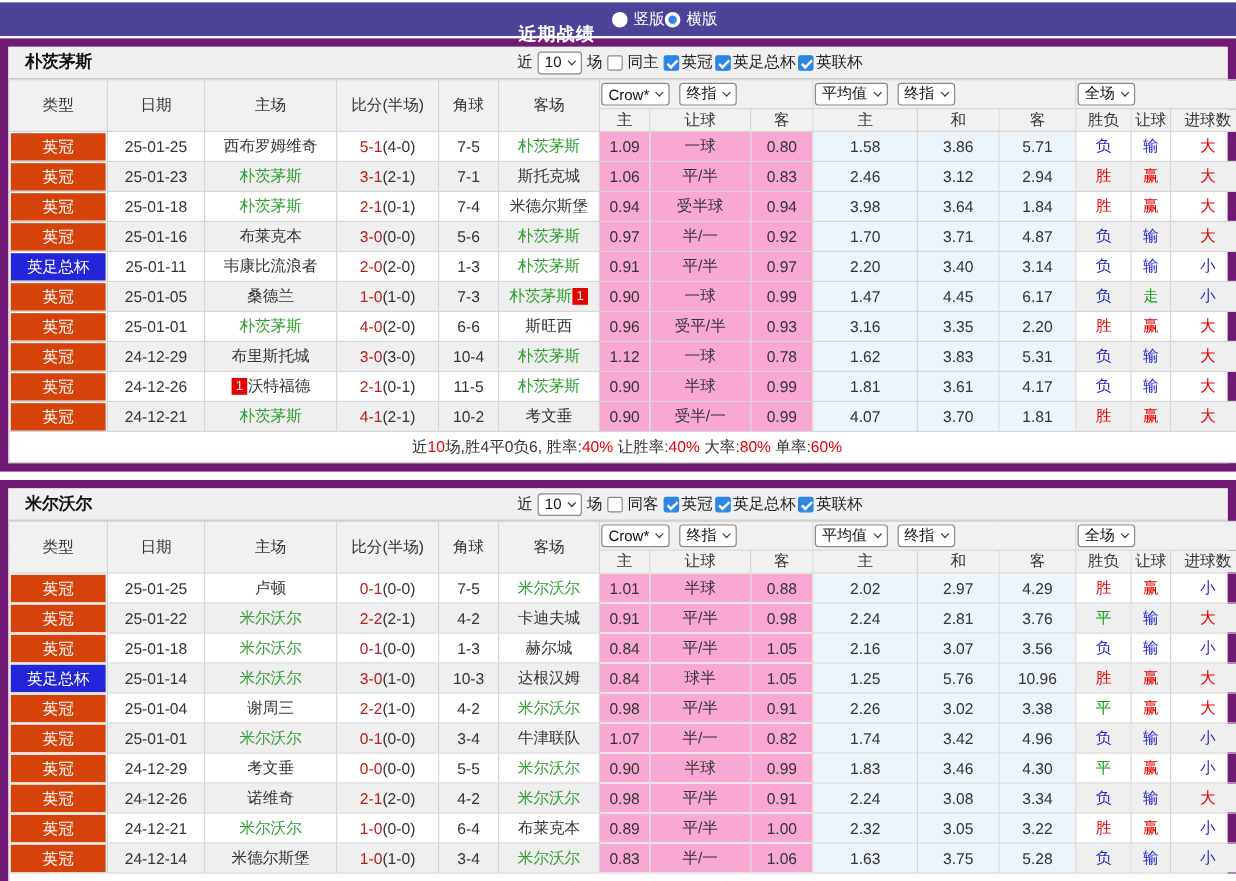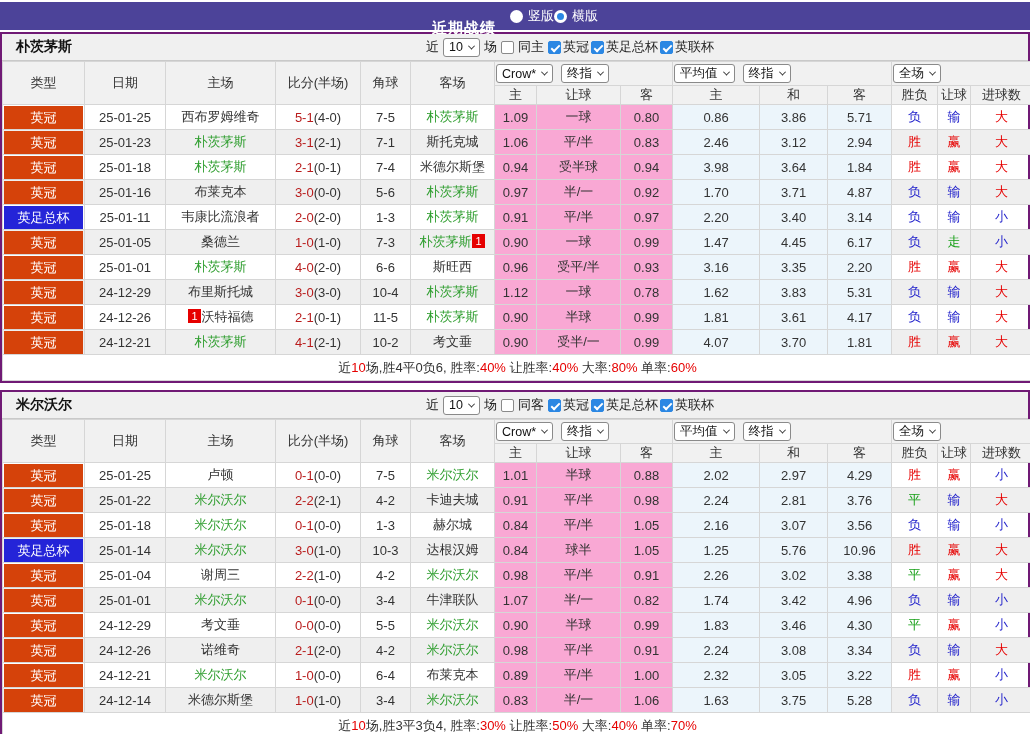--- a/index.html
+++ b/index.html
@@ -19,21 +19,21 @@
   .radio {
     width: 13px; height: 13px; border-radius: 50%; background: #fff;
     position: relative; flex: none;
   }
   .radio.checked::after {
     content: ""; position: absolute; left: 3px; top: 3px; right: 3px; bottom: 3px;
     border-radius: 50%; background: #2b87e3;
   }
   .radio-label { font-size: 13px; }
   
-  section.block { border: 2px solid #701a75; margin-top: 2px; background: #fff; }
+  section.block { border: 7px solid #701a75; margin-top: 2px; background: #fff; }
   section.block + section.block { margin-top: 7px; }
   .teamrow {
     height: 27px; background: #f0f0f0; border-bottom: 1px solid #c9c9c9;
     position: relative; display: flex; align-items: center;
   }
   .teamname { font-weight: bold; font-size: 14px; margin-left: 14px; color: #111; }
   .filters { position: absolute; left: 424px; display: flex; align-items: center; gap: 4px; }
   
   .selbox {
     display: inline-flex; align-items: center; justify-content: space-between; gap: 6px;
@@ -205,21 +205,21 @@
             <span class="league-badge type-orange">英冠</span>
           </td>
           <td>25-01-25</td>
           <td><span class="team-dark">西布罗姆维奇</span></td>
           <td><span class="ft">5-1</span><span class="ht">(4-0)</span></td>
           <td>7-5</td>
           <td><span class="team-green">朴茨茅斯</span></td>
           <td class="c-crow">1.09</td>
           <td class="c-crow">一球</td>
           <td class="c-crow">0.80</td>
-          <td class="c-avg">0.86</td>
+          <td class="c-avg">1.58</td>
           <td class="c-avg">3.86</td>
           <td class="c-avg">5.71</td>
           <td><span class="t-b">负</span></td>
           <td><span class="t-b">输</span></td>
           <td><span class="t-r">大</span></td>
         </tr>
         <tr>
           <td>
             <span class="league-badge type-orange">英冠</span>
           </td>

